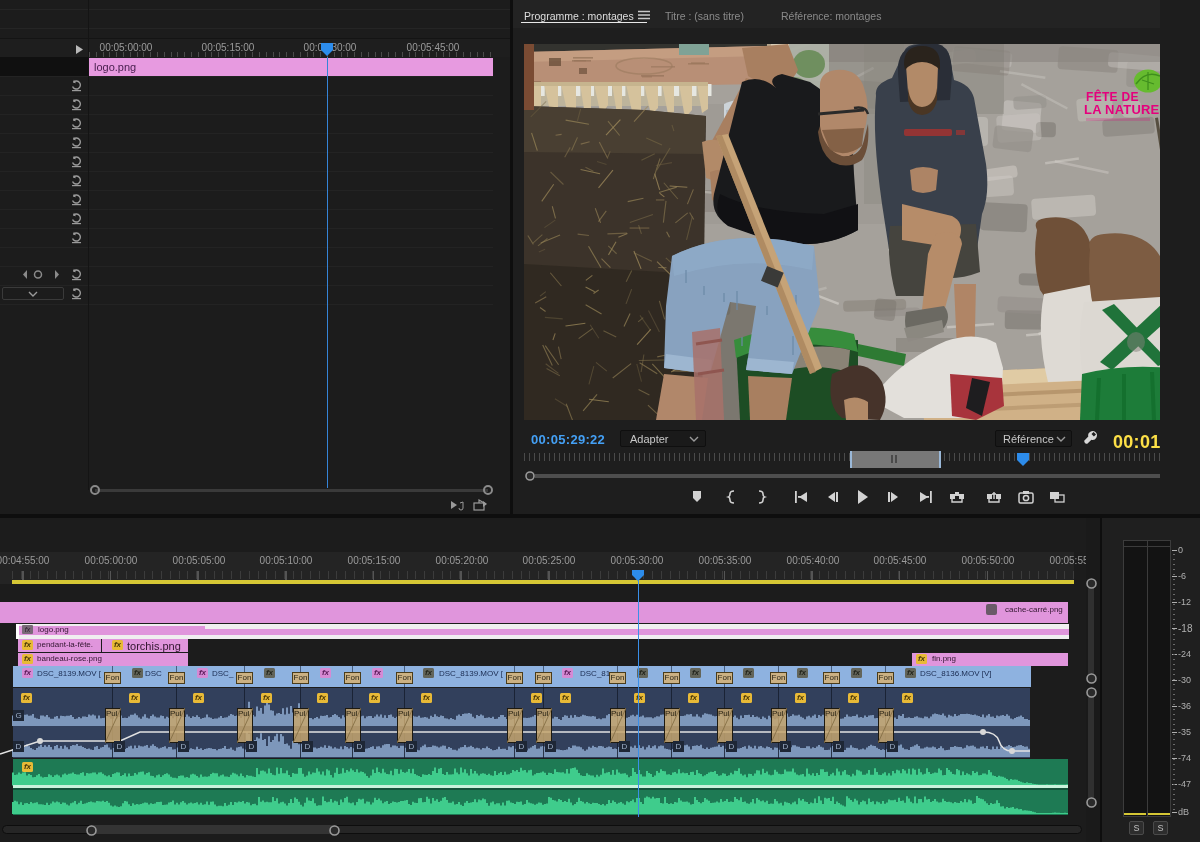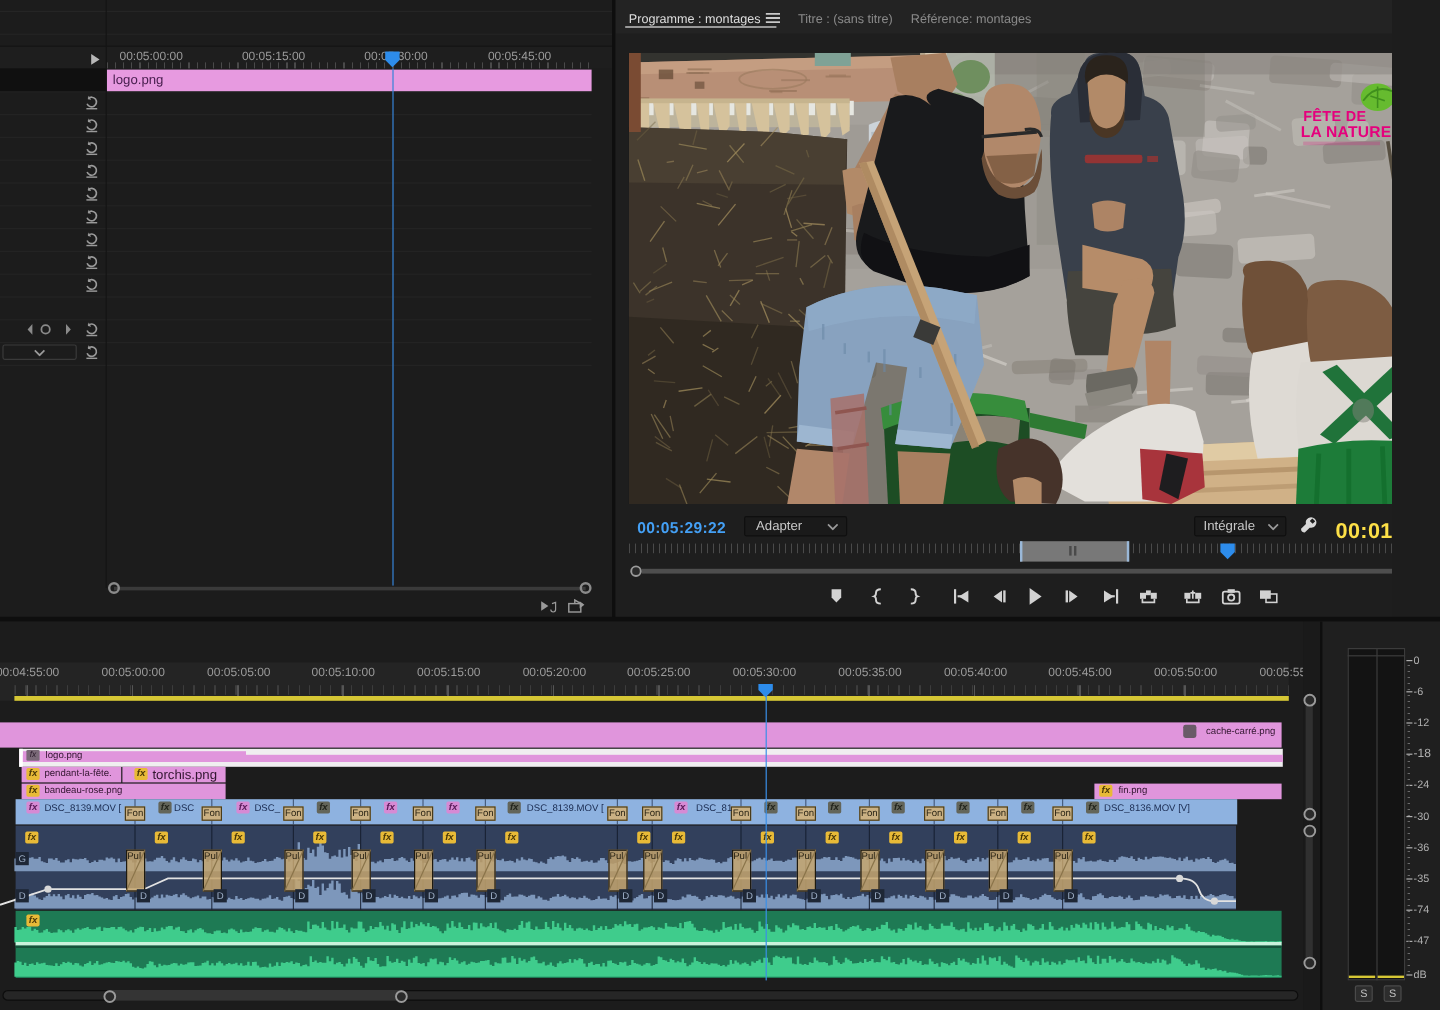--- a/index.html
+++ b/index.html
@@ -123,21 +123,21 @@
   </div>
 <div class="abs" style="left:510px;top:0;width:3px;height:516px;background:#0e0e0e"></div>
 <div class="abs" style="left:513px;top:0;width:647px;height:516px;background:#1e1e1e;overflow:hidden">
     <div class="abs" style="left:0;top:0;width:687px;height:28px;background:#232323"></div>
     <div class="abs" style="left:11px;top:10px;font-size:10.5px;color:#dedede">Programme : montages</div>
     <svg class="abs" style="left:125px;top:10px" width="12" height="10">
       <path d="M0 1.5H12M0 5H12M0 8.5H12" stroke="#c8c8c8" stroke-width="1.5"></path>
     </svg>
     <div class="abs" style="left:8px;top:21.5px;width:126px;height:1.5px;background:#e8e8e8"></div>
     <div class="abs" style="left:152px;top:10px;font-size:10.5px;color:#8a8a8a">Titre : (sans titre)</div>
-    <div class="abs" style="left:246px;top:10px;font-size:10.5px;color:#8a8a8a">Référence: montages</div>
+    <div class="abs" style="left:268px;top:10px;font-size:10.5px;color:#8a8a8a">Référence: montages</div>
     <div class="abs" style="left:11px;top:44px;width:666px;height:376px;overflow:hidden">
       <svg width="666" height="376" viewBox="0 0 666 376" style="position:absolute;left:0;top:0">
         <rect width="666" height="376" fill="#a5a19b"></rect>
         <rect x="419" y="9" width="32" height="13" rx="4" fill="#c2beb8" opacity="0.56" transform="rotate(-7 419 9)"></rect>
         <rect x="44" y="79" width="49" height="20" rx="4" fill="#d0ccc6" opacity="0.43" transform="rotate(1 44 79)"></rect>
         <rect x="535" y="2" width="60" height="23" rx="4" fill="#817d77" opacity="0.43" transform="rotate(4 535 2)"></rect>
         <rect x="50" y="129" width="37" height="16" rx="4" fill="#8b8781" opacity="0.61" transform="rotate(1 50 129)"></rect>
         <rect x="648" y="129" width="47" height="26" rx="4" fill="#b7b3ad" opacity="0.55" transform="rotate(3 648 129)"></rect>
         <rect x="11" y="77" width="33" height="10" rx="4" fill="#8b8781" opacity="0.48" transform="rotate(-1 11 77)"></rect>
         <rect x="552" y="55" width="36" height="23" rx="4" fill="#c2beb8" opacity="0.56" transform="rotate(-5 552 55)"></rect>
@@ -482,21 +482,21 @@
         </g>
       </svg>
     </div>
     <div class="abs" style="left:18px;top:432px;font-size:13px;font-weight:bold;color:#44a0f5;letter-spacing:0.3px">00:05:29:22</div>
     <div class="abs" style="left:107px;top:430px;width:86px;height:17px;background:#1a1a1a;border:1px solid #0f0f0f;border-radius:2px"></div>
     <div class="abs" style="left:117px;top:433px;font-size:11px;color:#c8c8c8">Adapter</div>
     <svg class="abs" style="left:176px;top:436px" width="10" height="6">
       <path d="M1 1L5 5L9 1" stroke="#9a9a9a" stroke-width="1.4" fill="none"></path>
     </svg>
     <div class="abs" style="left:482px;top:430px;width:77px;height:17px;background:#1a1a1a;border:1px solid #0f0f0f;border-radius:2px"></div>
-    <div class="abs" style="left:490px;top:433px;font-size:11px;color:#c8c8c8">Intégrale</div>
+    <div class="abs" style="left:490px;top:433px;font-size:11px;color:#c8c8c8">Référence</div>
     <svg class="abs" style="left:543px;top:436px" width="10" height="6">
       <path d="M1 1L5 5L9 1" stroke="#9a9a9a" stroke-width="1.4" fill="none"></path>
     </svg>
     <svg class="abs" style="left:568px;top:429px" width="18" height="18">
       <g transform="rotate(45 9 9)">
         <path fill-rule="evenodd" d="M9 1 A4.4 4.4 0 0 0 6.8 9.2 L6.8 15 Q9 17.2 11.2 15 L11.2 9.2 A4.4 4.4 0 0 0 9 1 M7.3 2.2 L10.7 2.2 L10.7 5.2 L7.3 5.2 Z" fill="#d8d8d8"></path>
       </g>
     </svg>
     <div class="abs" style="left:600px;top:432px;font-size:18px;font-weight:bold;color:#fde047;letter-spacing:0.3px">00:01:00:00</div>
     <div class="abs" style="left:11px;top:453px;width:662px;height:8px;background:repeating-linear-gradient(90deg,#4a4a4a 0 1px,transparent 1px 5px)"></div>

